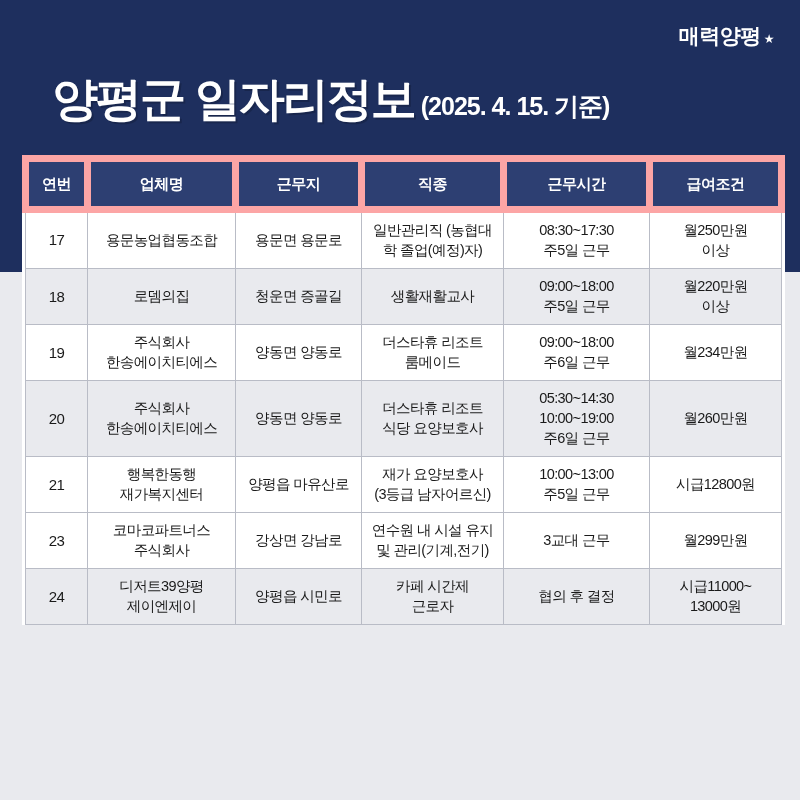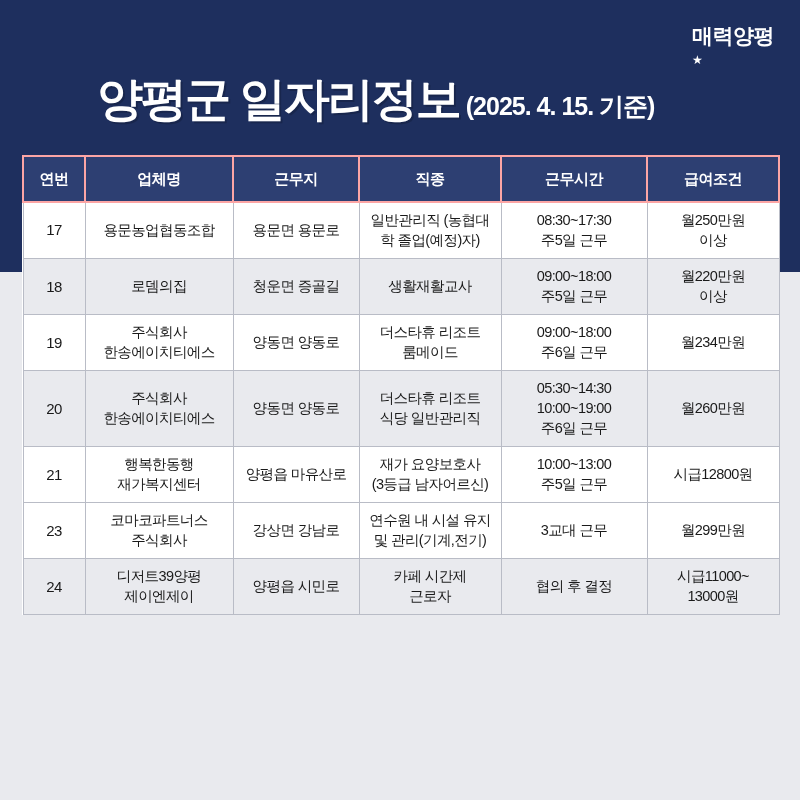--- a/index.html
+++ b/index.html
@@ -31,39 +31,37 @@
     position: absolute;
     top: 22px;
     right: 26px;
     color: #ffffff;
     font-size: 21px;
     font-weight: bold;
     letter-spacing: -0.5px;
     display: flex;
     align-items: baseline;
     gap: 3px;
-    flex-direction: column;
   }
   .brand .brand-accent {
     color: #ffffff;
     font-size: 21px;
     font-weight: bold;
   }
   .brand .brand-star {
     color: #ffffff;
     font-size: 12px;
   }
   .title-wrap {
     position: absolute;
     top: 76px;
     left: 52px;
     display: flex;
     align-items: flex-end;
     gap: 6px;
-    margin-left: 45px;
   }
   .title-main {
     color: #ffffff;
     font-size: 46px;
     font-weight: bold;
     letter-spacing: -2px;
     line-height: 1;
     text-shadow: 2px 2px 0 rgba(0,0,0,0.18);
   }
   .title-sub {
@@ -93,21 +91,21 @@
   table.jobs col.c-time  { width: 146px; }
   table.jobs col.c-pay   { width: 132px; }
 
   table.jobs thead th {
     background: #2d3f72;
     color: #ffffff;
     font-size: 15px;
     font-weight: bold;
     letter-spacing: -0.5px;
     height: 42px;
-    border: 2px solid #fca5a5;
+    border: 7px solid #fca5a5;
     text-align: center;
     vertical-align: middle;
   }
   table.jobs tbody td {
     border: 1px solid #b9bcc6;
     text-align: center;
     vertical-align: middle;
     font-size: 14.5px;
     color: #1a1a1a;
     letter-spacing: -0.6px;
@@ -228,21 +226,21 @@
             <td class="num">20</td>
             <td>
               <span class="cell-line">주식회사</span>
               <span class="cell-line">한송에이치티에스</span>
             </td>
             <td>
               <span class="cell-line">양동면 양동로</span>
             </td>
             <td>
               <span class="cell-line">더스타휴 리조트</span>
-              <span class="cell-line">식당 일반관리직</span>
+              <span class="cell-line">식당 요양보호사</span>
             </td>
             <td>
               <span class="cell-line">05:30~14:30</span>
               <span class="cell-line">10:00~19:00</span>
               <span class="cell-line">주6일 근무</span>
             </td>
             <td>
               <span class="cell-line">월260만원</span>
             </td>
           </tr>

